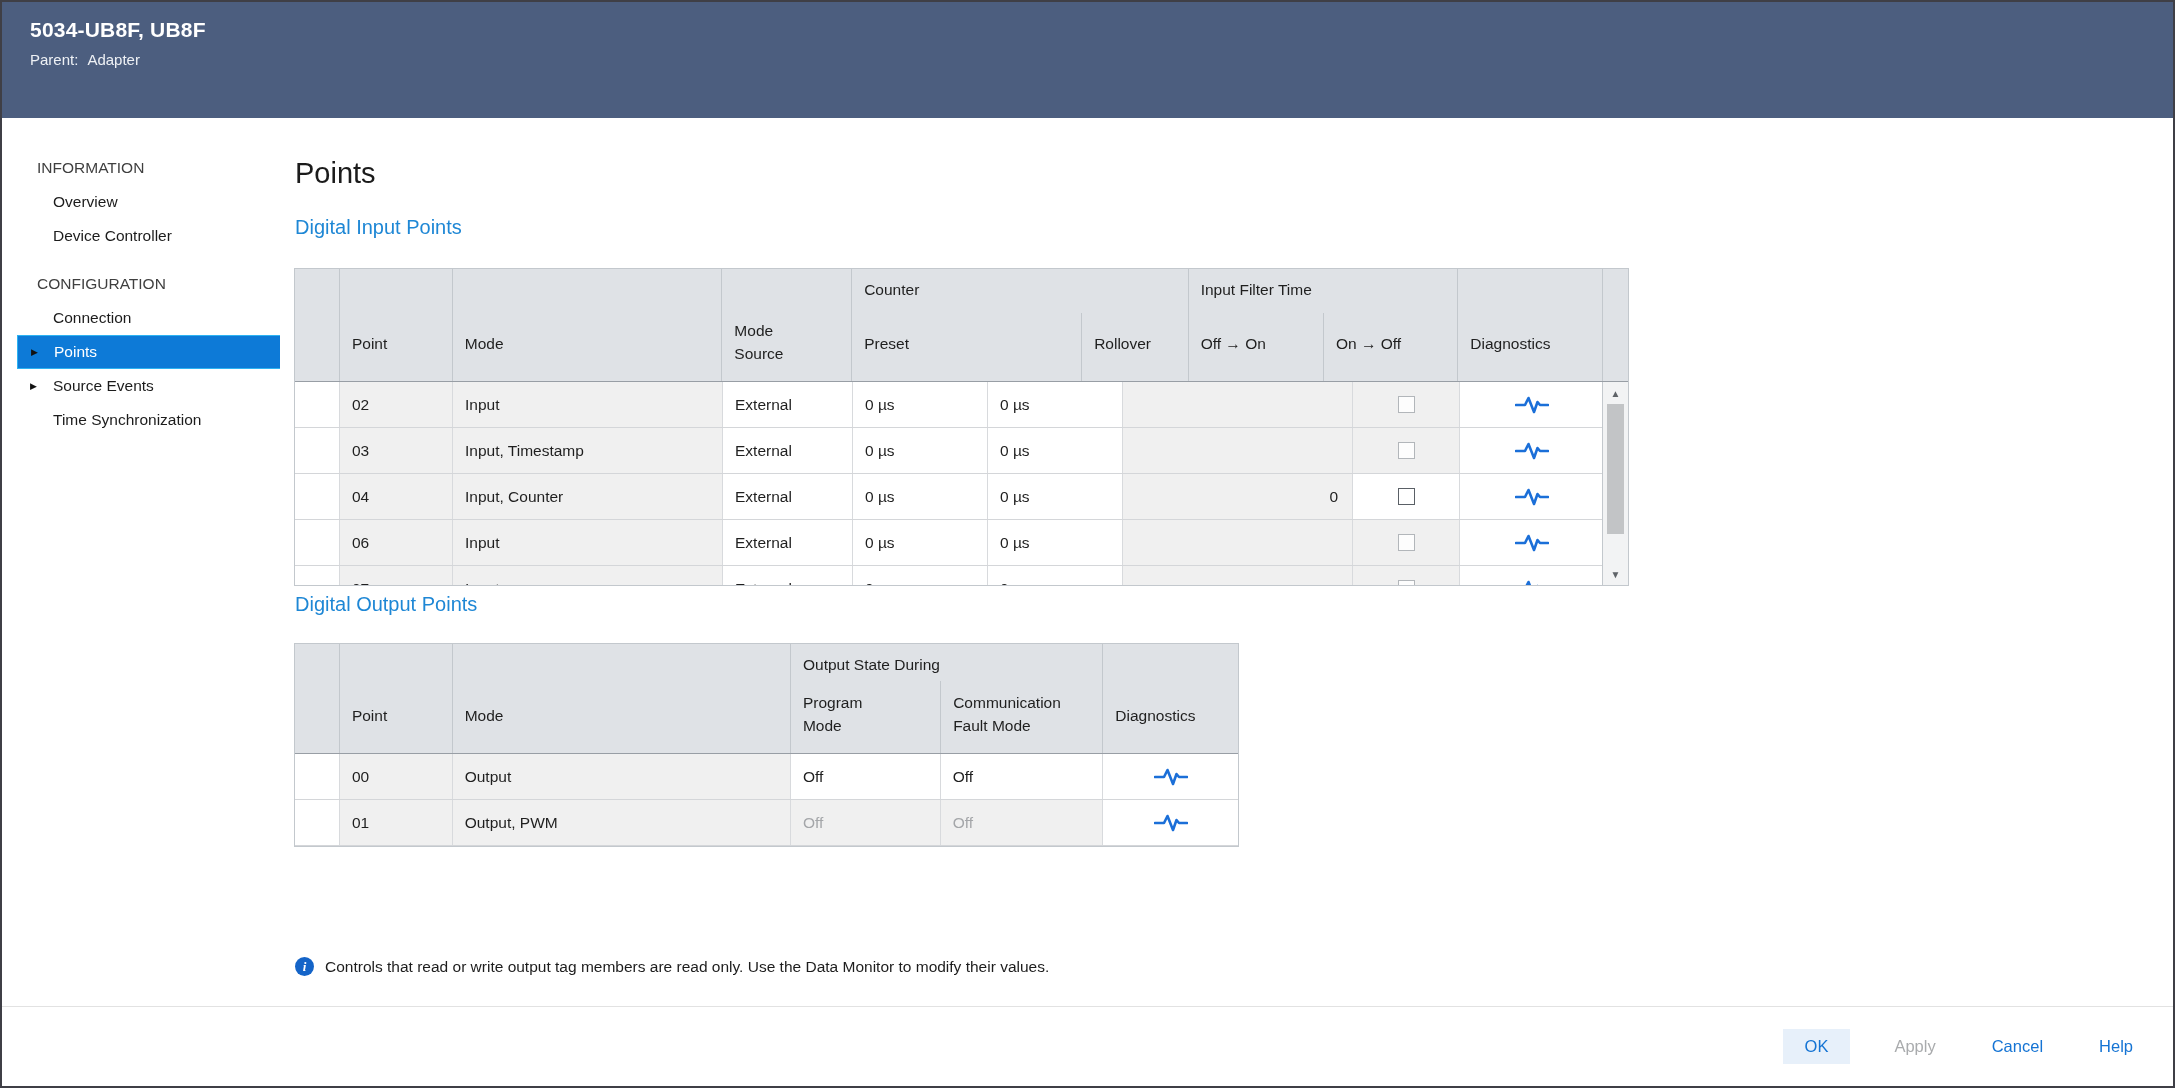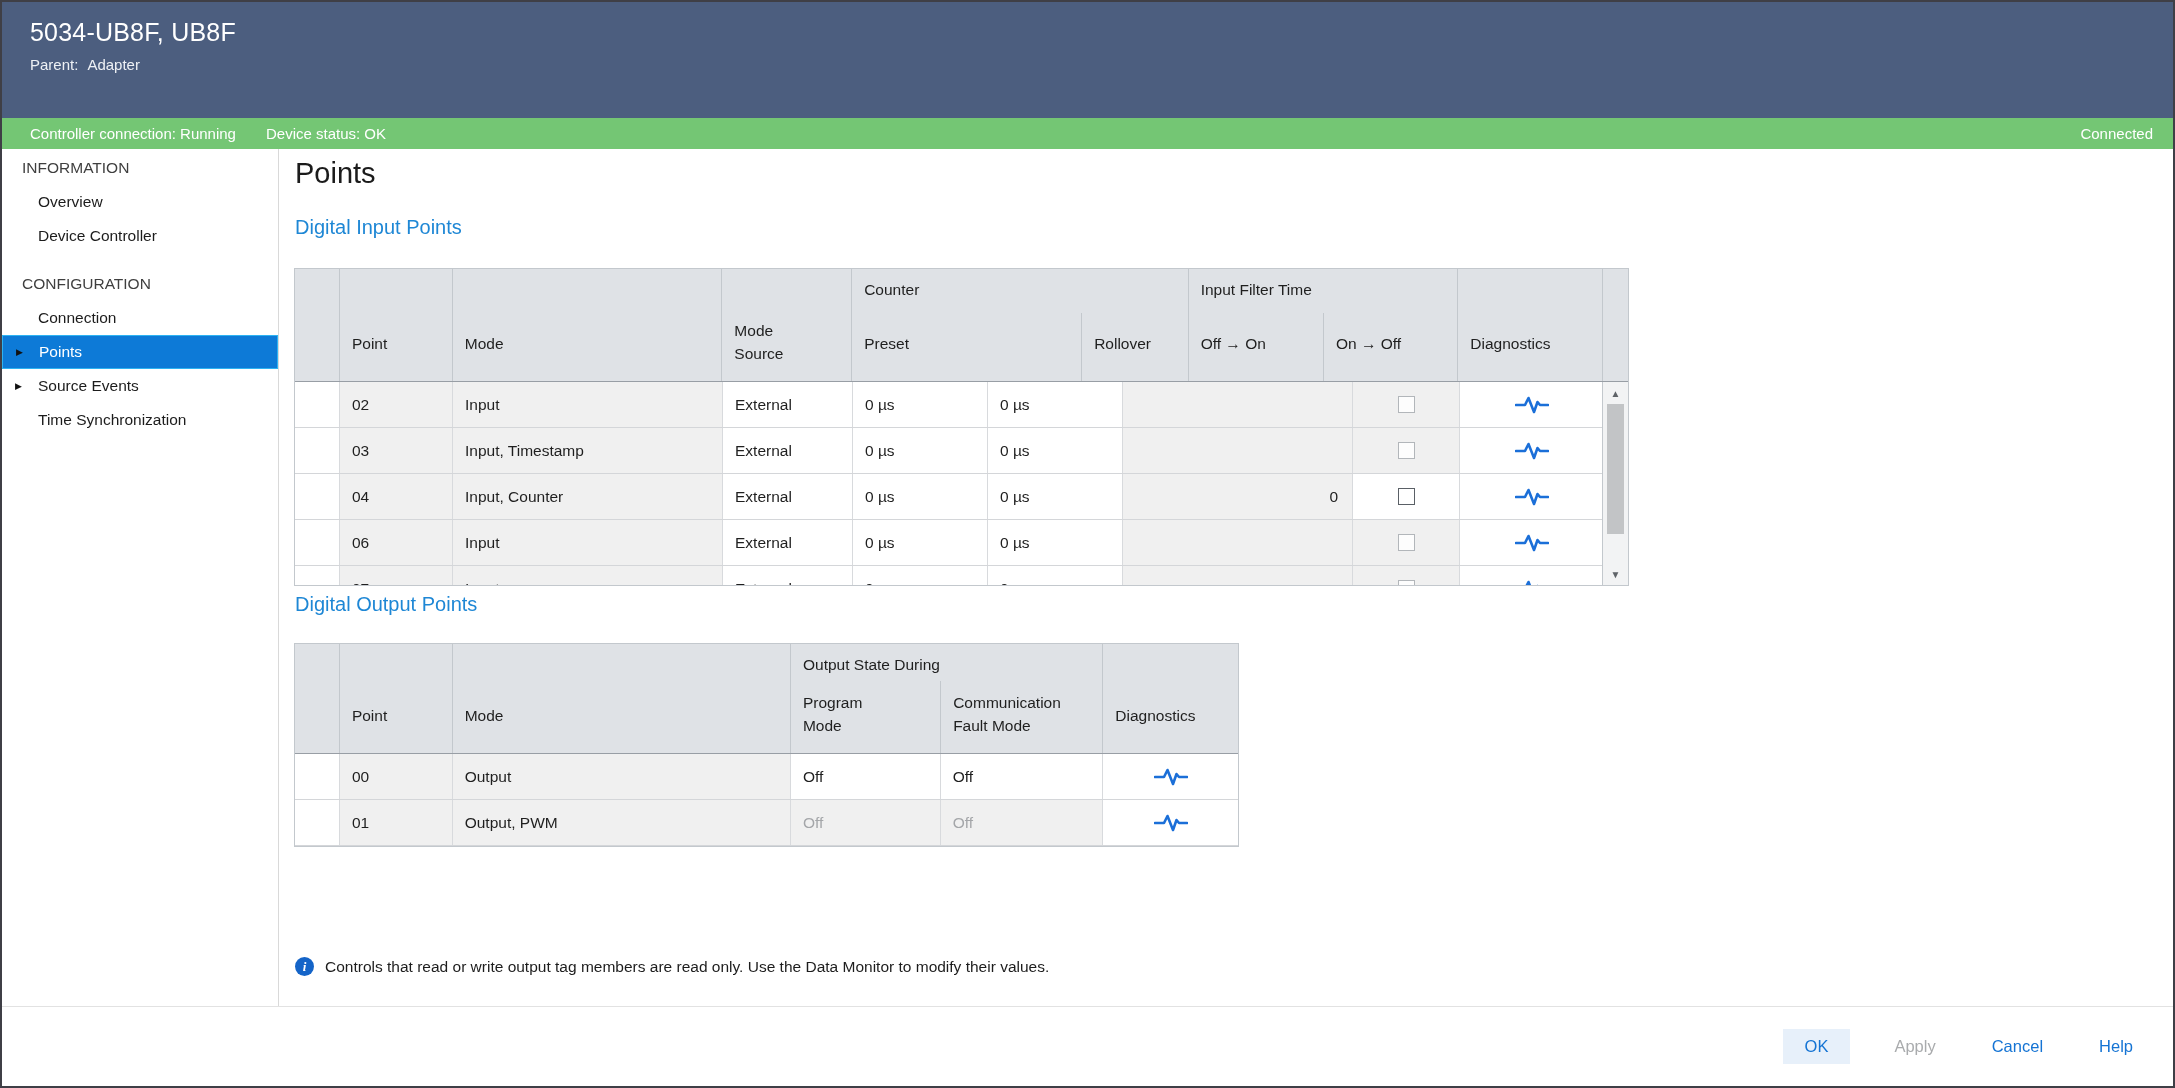--- a/index.html
+++ b/index.html
@@ -3,33 +3,33 @@
 <meta charset="utf-8">
 <style>
   * { margin:0; padding:0; box-sizing:border-box; }
   body { background:#888; font-family:"Liberation Sans", sans-serif; }
   .root { position:relative; width:2175px; height:1088px; background:#fff;
           border:2px solid #3f3f46; overflow:hidden; font-family:"Liberation Sans", sans-serif; }
 
   
   .titlebar { position:absolute; top:0; left:0; right:0; height:116px; background:var(--titlebar,#4c5e7f);
               color:#fff; padding:16px 0 0 28px; }
-  .tb-title { font-size:25px; font-weight:400; letter-spacing:.2px; }
+  .tb-title { font-size:21px; font-weight:700; letter-spacing:.2px; }
   .tb-sub  { font-size:15px; margin-top:9px; color:#eef1f5; }
   .tb-sub .val { margin-left:9px; }
 
   
   .statusbar { position:absolute; top:116px; left:0; right:0; height:31px; background:var(--green,#74c674);
                color:#fff; font-size:15px; display:flex; align-items:center; }
   .st-a { margin-left:28px; }
   .st-b { margin-left:30px; }
   .st-c { margin-left:auto; margin-right:20px; }
 
   
-  .sidebar { position:absolute; top:147px; left:0; width:277px; bottom:80px; background:#fff;
+  .sidebar { position:absolute; top:147px; left:15px; width:277px; bottom:80px; background:#fff;
              border-right:1px solid #d9d9d9; padding-top:2px; font-size:15.5px; }
   .sb-heading { height:34px; display:flex; align-items:center; padding-left:20px; color:#3f3f3f; }
   .sb-item { position:relative; height:34px; display:flex; align-items:center; padding-left:36px;
              color:#1c1c1c; cursor:pointer; }
   .sb-item .sb-arrow { position:absolute; left:13px; top:50%; transform:translateY(-50%);
                        font-size:9px; color:#111; }
   .sb-item.selected { background:var(--selblue,#0d7ad7); color:#fff; border:1px solid #2db3f2; }
   .sb-gap { height:14px; }
 
   
@@ -110,25 +110,20 @@
 
 <div class="root" style="--titlebar: #4c5e7f; --green: #74c674; --selblue: #0d7ad7; --linkblue: #1e87d5; --accent: #1574d4;">
 
   <div class="titlebar">
     <div class="tb-title">5034-UB8F, UB8F</div>
     <div class="tb-sub">
       <span>Parent:</span><span class="val">Adapter</span>
     </div>
   </div>
 
-  <div class="statusbar">
-    <span class="st-a">Controller connection: Running</span>
-    <span class="st-b">Device status: OK</span>
-    <span class="st-c">Connected</span>
-  </div>
 
   <div class="sidebar" id="sidebar">
       <div class="sb-heading">INFORMATION</div>
       <div class="sb-item">
         <span>Overview</span>
       </div>
       <div class="sb-item">
         <span>Device Controller</span>
       </div>
       <div class="sb-gap"></div>

